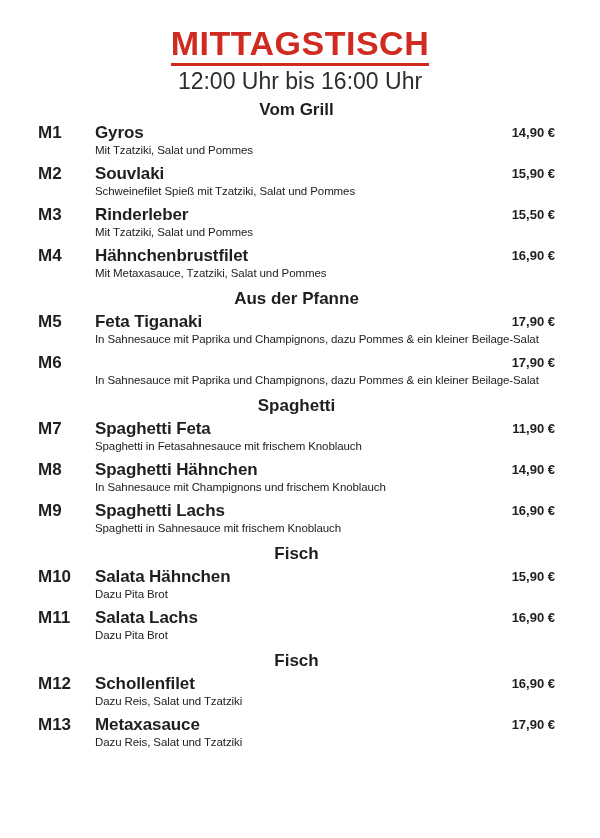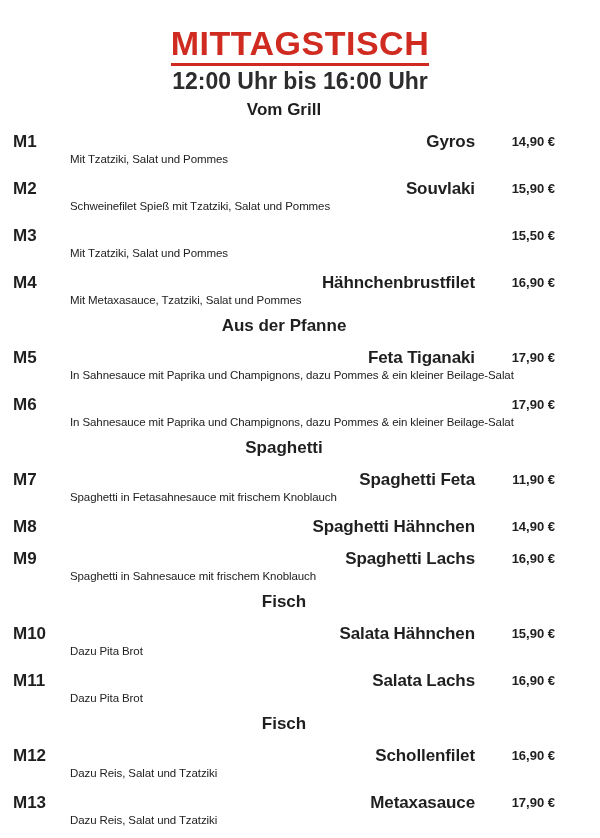--- a/index.html
+++ b/index.html
@@ -29,64 +29,63 @@
     font-weight: 800;
     letter-spacing: 0.5px;
     color: #cf2b21;
     line-height: 1.05;
     border-bottom: 3px solid #cf2b21;
     padding-bottom: 1px;
     margin: 0;
   }
   .subtitle {
     font-size: 23px;
-    font-weight: 700;
+    font-weight: 400;
     color: #2d2d2d;
     margin-top: 3px;
     line-height: 1.1;
   }
   .menu {
     box-sizing: border-box;
-    padding: 6px 45px 0 13px;
+    padding: 6px 45px 0 38px;
   }
   .section {
     margin-top: 8px;
   }
   .section:first-child {
     margin-top: 0;
   }
   .section-title {
     text-align: center;
     font-size: 17px;
     font-weight: 700;
     color: #1f1f1f;
     line-height: 20px;
     margin: 0 0 0 0;
   }
   .item {
     display: grid;
     grid-template-columns: 57px 1fr 80px;
-    margin-top: 12px;
+    margin-top: 3px;
     margin-bottom: 6px;
   }
   .item-num {
     grid-column: 1;
     grid-row: 1;
     font-size: 17px;
     font-weight: 700;
     line-height: 20px;
   }
   .item-name {
     grid-column: 2;
     grid-row: 1;
     font-size: 17px;
     font-weight: 700;
     line-height: 20px;
     letter-spacing: -0.1px;
-    text-align: right;
   }
   .item-price {
     grid-column: 3;
     grid-row: 1;
     font-size: 13px;
     font-weight: 700;
     line-height: 20px;
     text-align: right;
     white-space: nowrap;
   }
@@ -123,20 +122,21 @@
 
   <div class="item">
     <div class="item-num">M2</div>
     <div class="item-name">Souvlaki</div>
     <div class="item-price">15,90 €</div>
     <div class="item-desc">Schweinefilet Spieß mit Tzatziki, Salat und Pommes</div>
   </div>
 
   <div class="item">
     <div class="item-num">M3</div>
+    <div class="item-name">Rinderleber</div>
     <div class="item-price">15,50 €</div>
     <div class="item-desc">Mit Tzatziki, Salat und Pommes</div>
   </div>
 
   <div class="item">
     <div class="item-num">M4</div>
     <div class="item-name">Hähnchenbrustfilet</div>
     <div class="item-price">16,90 €</div>
     <div class="item-desc">Mit Metaxasauce, Tzatziki, Salat und Pommes</div>
   </div>
@@ -168,20 +168,21 @@
     <div class="item-num">M7</div>
     <div class="item-name">Spaghetti Feta</div>
     <div class="item-price">11,90 €</div>
     <div class="item-desc">Spaghetti in Fetasahnesauce mit frischem Knoblauch</div>
   </div>
 
   <div class="item">
     <div class="item-num">M8</div>
     <div class="item-name">Spaghetti Hähnchen</div>
     <div class="item-price">14,90 €</div>
+    <div class="item-desc">In Sahnesauce mit Champignons und frischem Knoblauch</div>
   </div>
 
   <div class="item">
     <div class="item-num">M9</div>
     <div class="item-name">Spaghetti Lachs</div>
     <div class="item-price">16,90 €</div>
     <div class="item-desc">Spaghetti in Sahnesauce mit frischem Knoblauch</div>
   </div>
 </div>
   </div>

